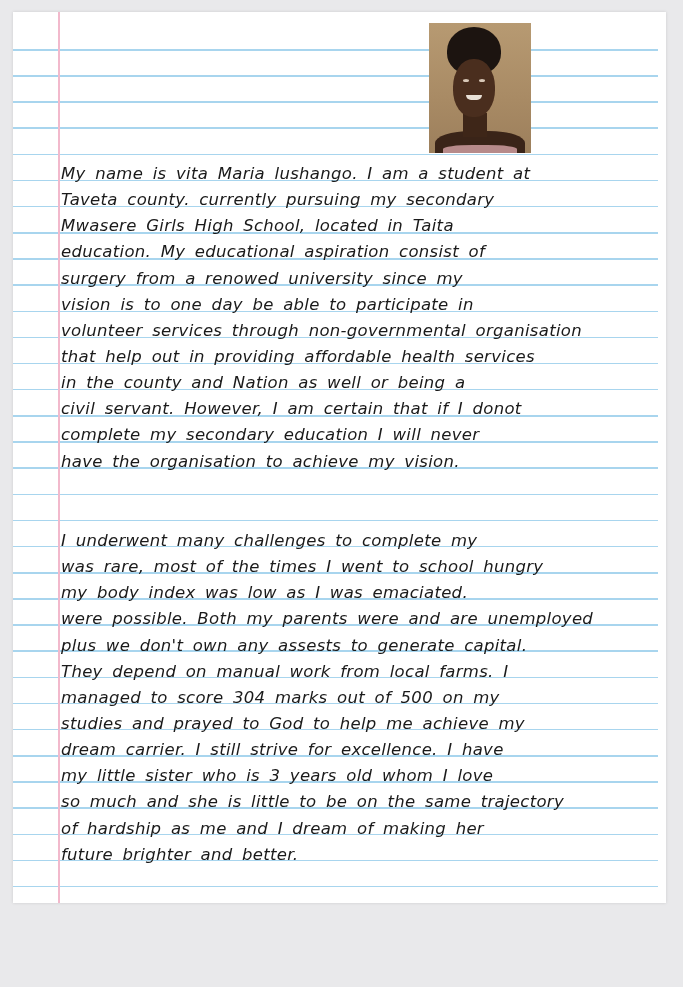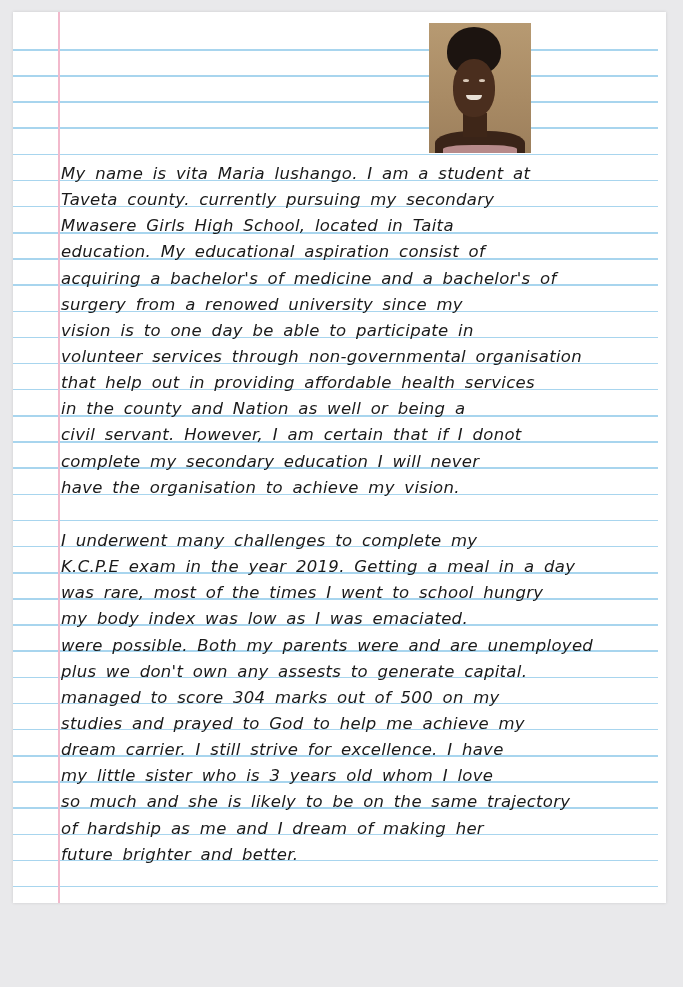--- a/index.html
+++ b/index.html
@@ -192,39 +192,38 @@
     <div class="eye l"></div>
     <div class="eye r"></div>
     <div class="smile"></div>
   </div>
 
   <div class="text-block" id="para1">
     <div class="line">My name is vita Maria lushango. I am a student at</div>
     <div class="line">Taveta county. currently pursuing my secondary</div>
     <div class="line">Mwasere Girls High School, located in Taita</div>
     <div class="line">education. My educational aspiration consist of</div>
-    <div class="line">acquiring a bachelor's of medicine and a bachelor's of</div>
     <div class="line">surgery from a renowed university since my</div>
     <div class="line">vision is to one day be able to participate in</div>
     <div class="line">volunteer services through non-governmental organisation</div>
     <div class="line">that help out in providing affordable health services</div>
     <div class="line">in the county and Nation as well or being a</div>
     <div class="line">civil servant. However, I am certain that if I donot</div>
     <div class="line">complete my secondary education I will never</div>
     <div class="line">have the organisation to achieve my vision.</div>
   </div>
 
   <div class="text-block" id="para2">
     <div class="line">I underwent many challenges to complete my</div>
-    <div class="line">K.C.P.E exam in the year 2019. Getting a meal in a day</div>
     <div class="line">was rare, most of the times I went to school hungry</div>
     <div class="line">my body index was low as I was emaciated.</div>
     <div class="line">were possible. Both my parents were and are unemployed</div>
     <div class="line">plus we don't own any assests to generate capital.</div>
+    <div class="line">They depend on manual work from local farms. I</div>
     <div class="line">managed to score 304 marks out of 500 on my</div>
     <div class="line">studies and prayed to God to help me achieve my</div>
     <div class="line">dream carrier. I still strive for excellence. I have</div>
     <div class="line">my little sister who is 3 years old whom I love</div>
-    <div class="line">so much and she is likely to be on the same trajectory</div>
+    <div class="line">so much and she is little to be on the same trajectory</div>
     <div class="line">of hardship as me and I dream of making her</div>
     <div class="line">future brighter and better.</div>
   </div>
 </div>
 
 </body></html>

